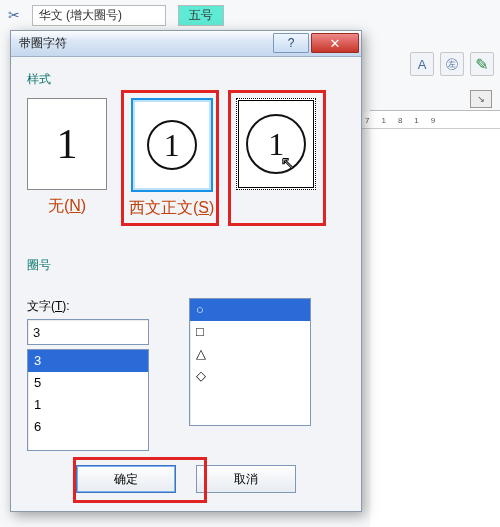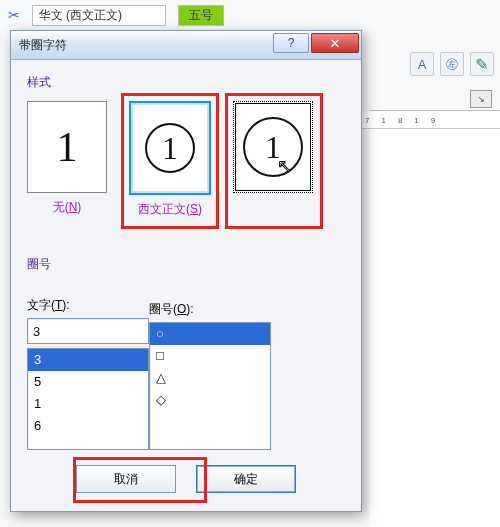--- a/index.html
+++ b/index.html
@@ -97,21 +97,21 @@
     background: #fff;
     padding: 1px 6px;
     font-size: 12px;
     color: #333;
     min-width: 120px;
     text-align: left;
     white-space: nowrap;
   }
   .toolbar-frag .sizebox {
     border: 1px solid #bbb;
-    background: #84cc16;
+    background: #5eead4;
     padding: 1px 10px;
     font-size: 12px;
     color: #333;
     font-family: Liberation Mono, monospace;
   }
 
   .dialog {
     position: absolute;
     left: 10px;
     top: 30px;
@@ -164,21 +164,21 @@
   }
 
   .dlg-body {
     flex: 1;
     padding: 10px 16px 8px;
     display: flex;
     flex-direction: column;
   }
   .sec-label {
     font-size: 12px;
-    color: #4c1d95;
+    color: #0f766e;
     margin: 4px 0 10px;
   }
 
   .style-row {
     display: flex;
     gap: 22px;
     align-items: flex-start;
     margin-bottom: 10px;
   }
   .style-col {
@@ -227,29 +227,29 @@
     color: #fff;
     -webkit-text-stroke: 1px #000;
     pointer-events: none;
   }
   .redbox {
     position: absolute;
     border: 3px solid #e02424;
     pointer-events: none;
   }
   .style-label {
-    font-size: 12px;
-    color: #a21caf;
+    font-size: 16px;
+    color: #c2410c;
   }
   .style-label u { text-decoration: underline; }
 
   .enclosure-row {
     display: flex;
+    gap: 40px;
     margin-top: 14px;
-    align-items: flex-end;
   }
   .en-col {
     display: flex;
     flex-direction: column;
     gap: 4px;
     position: relative;
   }
   .en-label {
     font-size: 12px;
   }
@@ -318,21 +318,21 @@
 <div class="ruler">
   <span>7</span>
   <span>1</span>
   <span>8</span>
   <span>1</span>
   <span>9</span>
 </div>
 
 <div class="toolbar-frag">
   <span class="tool-sm">✂</span>
-  <span class="fontbox">华文 (西文正文)</span>
+  <span class="fontbox">华文 (增大圈号)</span>
   <span class="sizebox">五号</span>
 </div>
 
 <div class="side-tools">
   <div class="tool">A</div>
   <div class="tool">㊧</div>
   <div class="tool green">✎</div>
 </div>
 <div class="corner-btn">↘</div>
 
@@ -391,37 +391,34 @@
         <input class="inputbox" value="3" style="">
         <div class="listbox">
           <div class="item sel">3</div>
           <div class="item">5</div>
           <div class="item">1</div>
           <div class="item">6</div>
         </div>
       </div>
 
       <div class="en-col">
-        <div class="en-label">
-          <span>圈号(</span><u>O</u><span>):</span>
-        </div>
         <div class="listbox sym" style="height:126px;">
           <div class="item sel">○</div>
           <div class="item">□</div>
           <div class="item">△</div>
           <div class="item">◇</div>
         </div>
       </div>
     </div>
 
     <div style="flex:1"></div>
 
     <div class="dlg-buttons">
+      <div class="btn default">
+        <span>确定</span>
+      </div>
       <div class="btn">
         <span>取消</span>
-      </div>
-      <div class="btn default">
-        <span>确定</span>
       </div>
       <div class="redbox" style="left:46px;top:6px;width:128px;height:40px;"></div>
     </div>
   </div>
 </div>
 
 </body></html>

